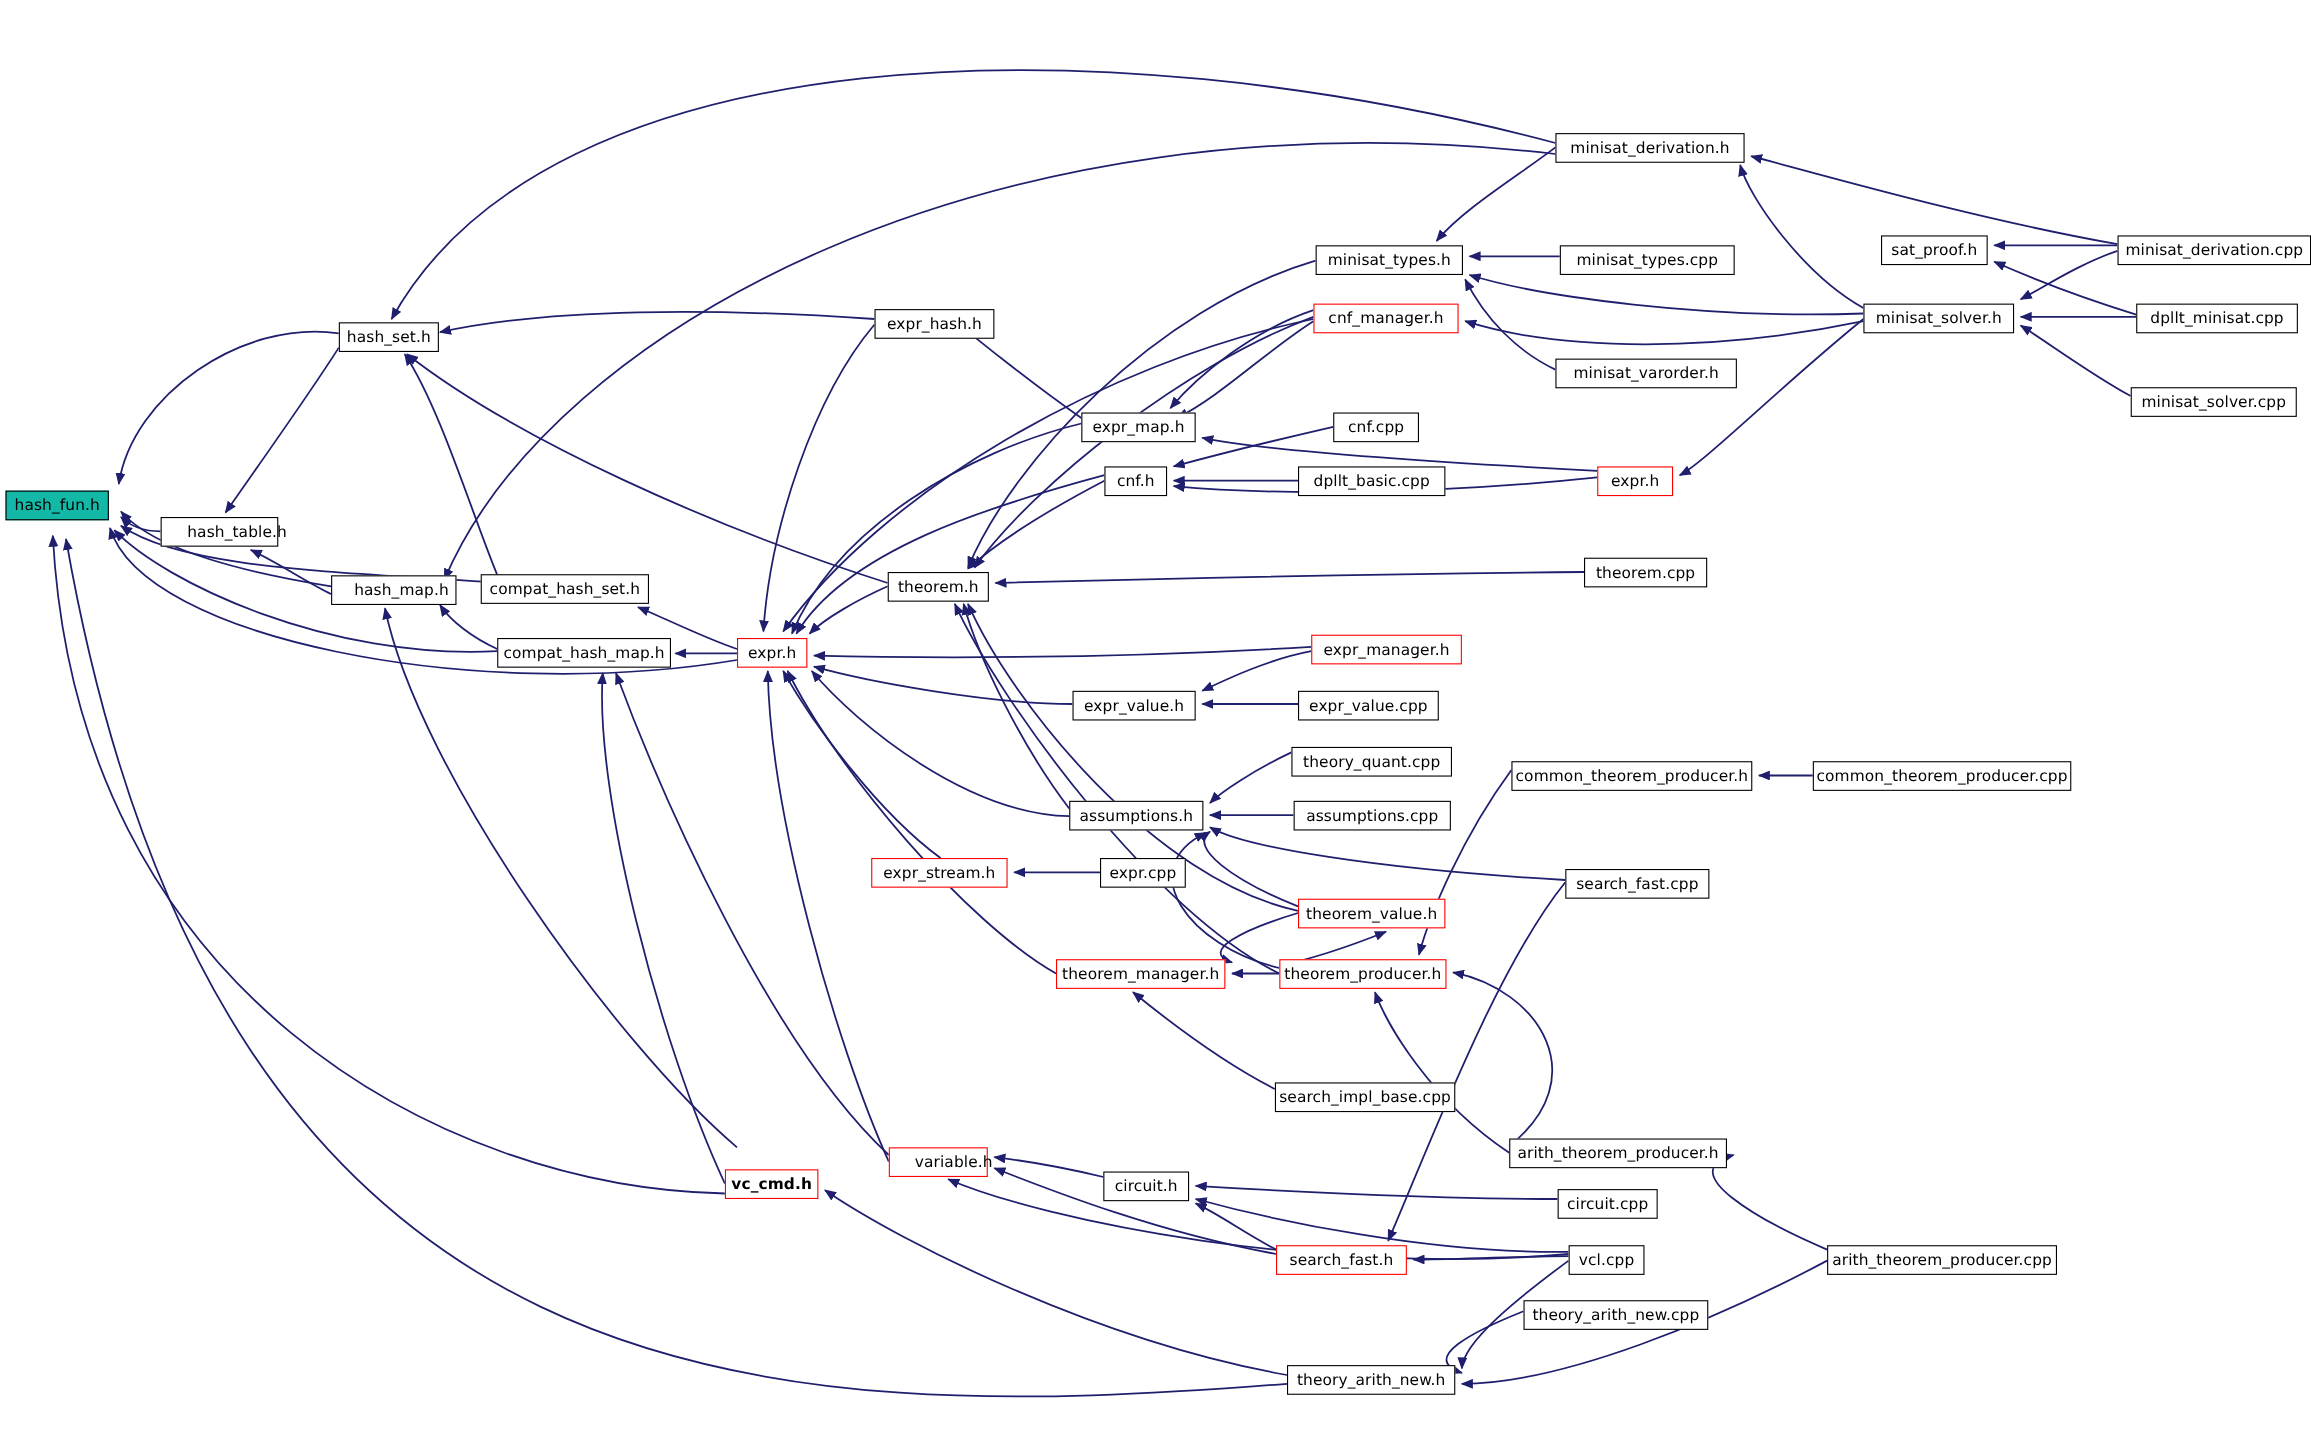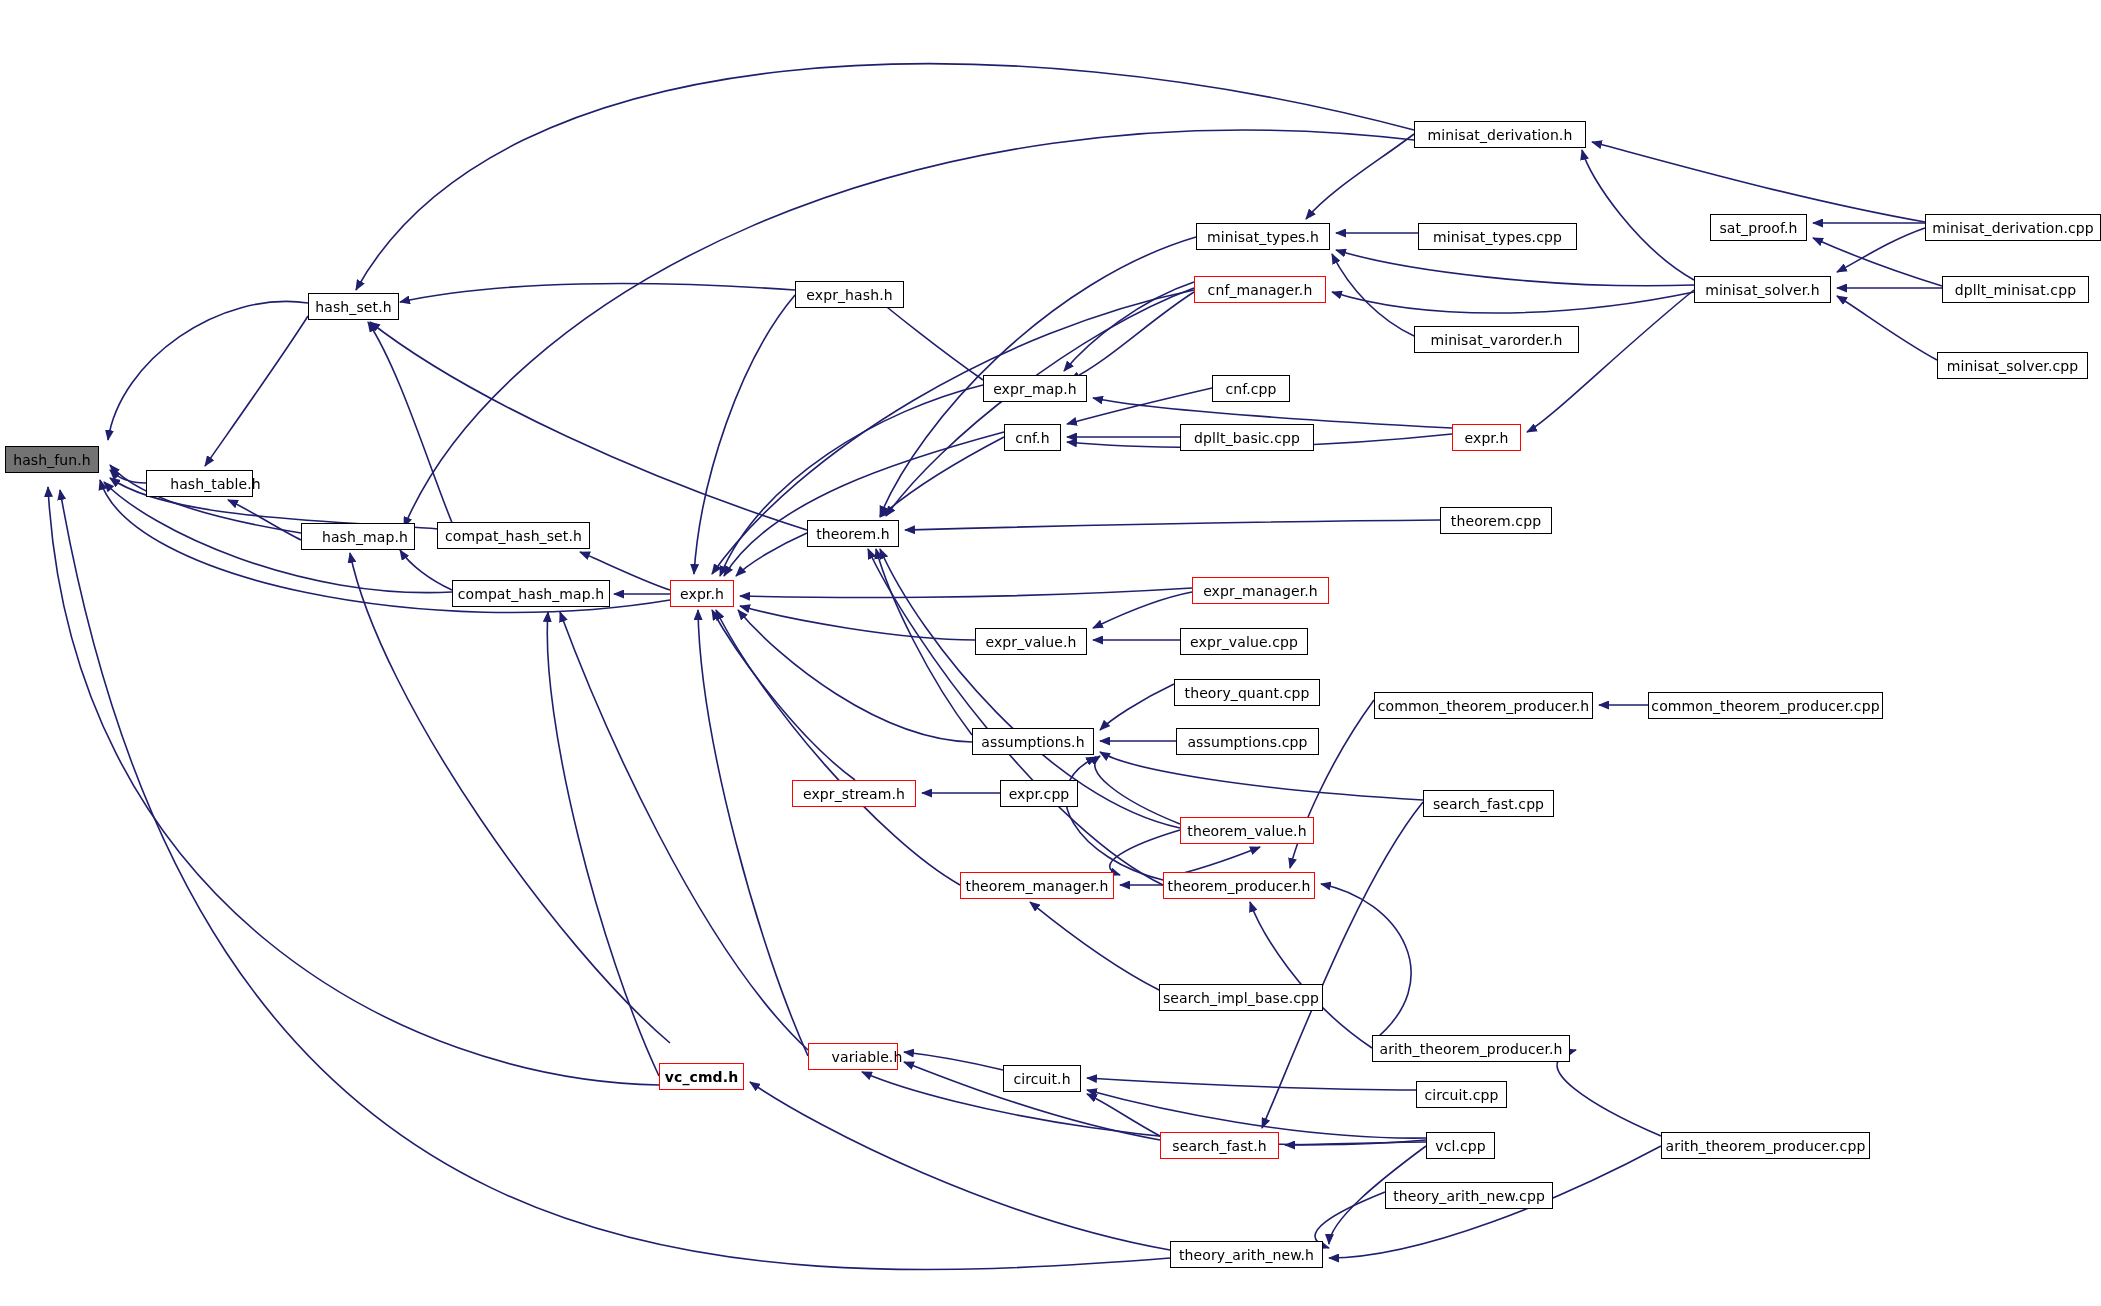--- a/index.html
+++ b/index.html
@@ -22,21 +22,21 @@
     font-size:14px;
     line-height:1;
     display:flex;
     align-items:center;
     justify-content:center;
     white-space:nowrap;
     letter-spacing:0.1px;
     z-index:5;
   }
   .node.red{border-color:#ff0000;}
-  .node.cur{background:#737373;border-color:#000000;}
+  .node.cur{background:#14b8a6;border-color:#000000;}
 </style>
 </head>
 <body>
 
 <div id="canvas">
   <svg id="edges" viewBox="0 0 2101 1306" xmlns="http://www.w3.org/2000/svg">
     <defs>
       <marker id="ah" markerWidth="11" markerHeight="9" refX="10" refY="4.5" orient="auto" markerUnits="userSpaceOnUse">
         <path d="M0,0 L11,4.5 L0,9 z" fill="#1f1f6e"></path>
       </marker>

